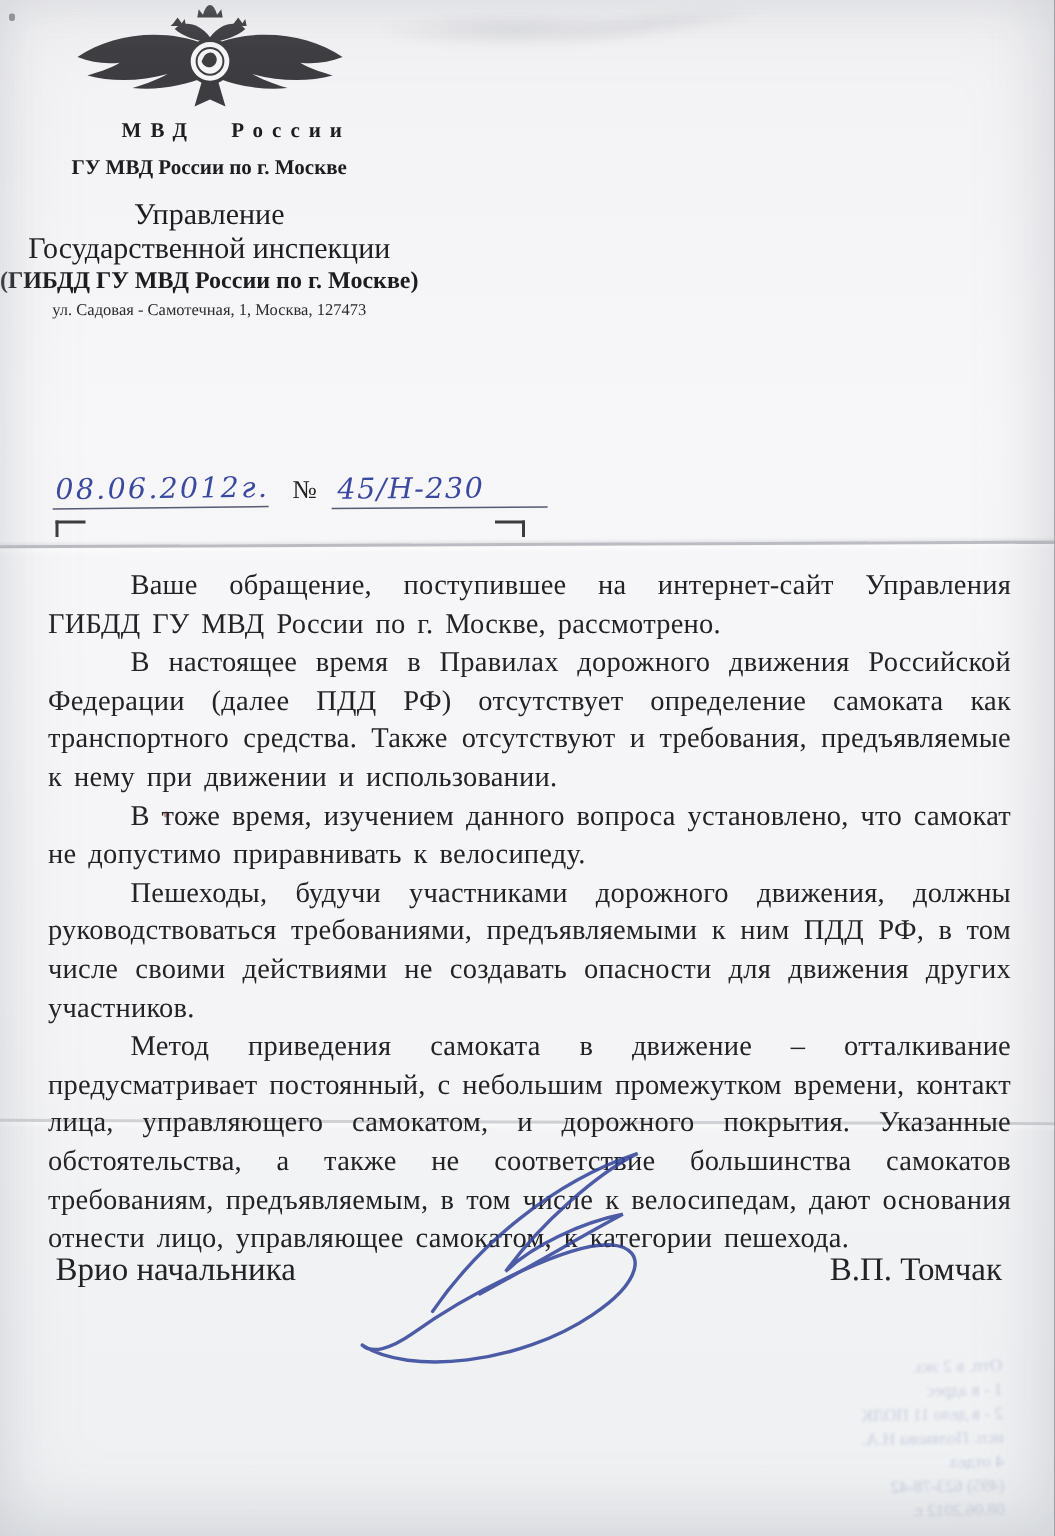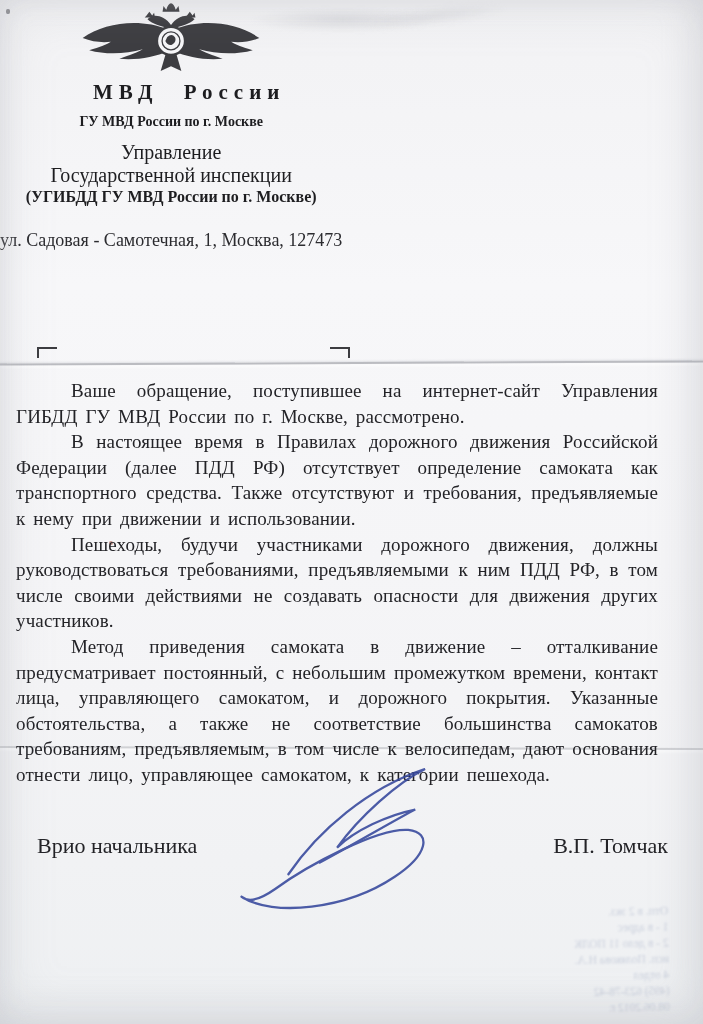--- a/index.html
+++ b/index.html
@@ -8,46 +8,46 @@
     background:linear-gradient(180deg,#f2f2f4 0%,#f7f7f9 28%,#f4f4f6 68%,#eef0f2 100%);
     font-family:"Liberation Serif", serif; color:#26262a;
   }
   .paper::after{
     content:""; position:absolute; inset:0; pointer-events:none;
     box-shadow: inset 0 0 55px rgba(160,162,170,.22), inset -10px -16px 34px rgba(165,168,178,.16), inset 6px 4px 22px rgba(200,202,208,.18);
   }
   
   .letterhead{position:absolute; left:0; top:68; width:384; text-align:center;}
   .emblem{display:block; margin:0 auto; width:188px; height:78px;}
-  .ministry{font-weight:bold; font-size:21px; letter-spacing:6px; word-spacing:14px; margin-top:2px; color:#1d1d20;padding-left:36px;}
+  .ministry{font-weight:bold; font-size:14px; letter-spacing:6px; word-spacing:14px; margin-top:2px; color:#1d1d20;padding-left:36px;}
   .gu-line{font-weight:bold; font-size:14px; margin-top:9px; color:#1d1d20;}
   .dept{font-weight:normal; font-size:20px; line-height:22.5px; margin-top:11px; color:#1d1d20;}
   .abbrev{font-weight:bold; font-size:16px; margin-top:2px; color:#1d1d20;}
-  .address{font-size:18px; margin-top:24px; color:#2b2b2f;}
+  .address{font-size:11px; margin-top:4px; color:#2b2b2f;}
   
   .ref-line{position:absolute; left:35px; top:315px; height:28px; white-space:nowrap;}
   .hw{font-family:"DejaVu Serif", serif; font-style:italic; color:#3a4aa0;}
   .hw-date{display:inline-block; width:142px; font-size:19px; letter-spacing:1.5px; border-bottom:1.5px solid #565a72; padding:0 0 1px 2px; transform:rotate(-.6deg);}
   .num-sign{display:inline-block; margin:0 10px 0 16px; font-size:17px; color:#222;}
   .hw-num{display:inline-block; width:140px; font-size:19px; letter-spacing:1px; border-bottom:1.5px solid #565a72; padding:0 0 1px 4px; transform:rotate(-.4deg);}
   
   .corner{position:absolute; width:18px; height:9px; top:347px;}
   .corner-left{left:37px; border-top:2px solid #3c3c40; border-left:2px solid #3c3c40;}
   .corner-right{left:330px; border-top:2px solid #3c3c40; border-right:2px solid #3c3c40;}
   
   .crease{position:absolute; left:-6px; width:715px; height:2px; pointer-events:none;}
   .crease-1{top:362px; background:rgba(128,130,138,.5); box-shadow:0 2px 3px rgba(255,255,255,.95), 0 -1px 2px rgba(195,197,204,.45); transform:rotate(-.25deg);}
   .crease-2{top:747px; background:rgba(135,137,144,.32); box-shadow:0 2px 3px rgba(255,255,255,.9); transform:rotate(.18deg);}
   .smudge{position:absolute; pointer-events:none; filter:blur(2px);}
   .smudge-top{left:248px; top:8px; width:190px; height:24px; background:radial-gradient(ellipse at center, rgba(185,186,192,.38), transparent 70%);}
   .smudge-right{left:360px; top:6px; width:150px; height:20px; background:radial-gradient(ellipse at center, rgba(190,191,197,.3), transparent 70%); transform:rotate(-6deg);}
   .speck-dark{position:absolute; left:6px; top:9px; width:4px; height:5px; background:#68686e; border-radius:40%; opacity:.75;}
   .speck-red{position:absolute; left:109px; top:541px; width:4px; height:4px; background:#b06a5e; border-radius:50%; opacity:.7;}
   
-  .body-text{position:absolute; left:16px; top:378px; width:642px;}
+  .body-text{position:absolute; left:32px; top:378px; width:642px;}
   .body-text p{margin:0; font-size:19px; line-height:25.6px; text-align:justify; text-indent:55px; word-spacing:3px; letter-spacing:.15px; color:#232327;}
   
   .sig-row{position:absolute; left:37px; right:35px; top:833px; display:flex; justify-content:space-between; font-size:22px; color:#232327;}
   .sig-scribble{position:absolute; left:203px; top:768px; width:256px; height:156px;}
   
   .bleed{position:absolute; right:34px; bottom:8px; width:172px; transform:scaleX(-1) rotate(1deg); filter:blur(1.1px); opacity:.38; color:#8e9ab8; font-size:11.5px; line-height:16px; font-family:"Liberation Serif", serif;}
   .bleed div{white-space:nowrap;}
 </style>
 </head>
 <body>
@@ -83,31 +83,35 @@
       <circle cx="100" cy="43" r="15" fill="#f6f6f8" stroke="#3d3d41" stroke-width="2.6"></circle>
       <circle cx="100" cy="43" r="9.5" fill="none" stroke="#3d3d41" stroke-width="1.4"></circle>
       <path d="M96 39 c3 -3 6 -3 8 0 c2 3 0 7 -3 8 c-3 1 -6 -1 -7 -4 z" fill="#3d3d41"></path>
     </svg>
     <div class="ministry">МВД России</div>
     <div class="gu-line">ГУ МВД России по г. Москве</div>
     <div class="dept">
       <div>Управление</div>
       <div>Государственной инспекции</div>
     </div>
-    <div class="abbrev">(УГИБДД  ГУ МВД России по г. Москве)</div>
+    <div class="abbrev">(ГИБДД  ГУ МВД России по г. Москве)</div>
     <div class="address">ул. Садовая - Самотечная,  1,  Москва, 127473</div>
   </div>
 
+  <div class="ref-line">
+    <span class="hw hw-date">08.06.2012г.</span><span class="num-sign">№</span><span class="hw hw-num">45/Н-230</span>
+  </div>
 
   <div class="corner corner-left"></div>
   <div class="corner corner-right"></div>
 
   <div class="body-text">
     <p>Ваше обращение, поступившее на интернет-сайт Управления ГИБДД ГУ МВД России по г. Москве, рассмотрено.</p>
     <p>В настоящее время в Правилах дорожного движения Российской Федерации (далее ПДД РФ) отсутствует определение самоката как транспортного средства. Также отсутствуют и требования, предъявляемые к нему при движении и использовании.</p>
+    <p>В тоже время, изучением данного вопроса установлено, что самокат не допустимо приравнивать к велосипеду.</p>
     <p>Пешеходы, будучи участниками дорожного движения, должны руководствоваться требованиями, предъявляемыми к ним ПДД РФ, в том числе своими действиями не создавать опасности для движения других участников.</p>
     <p>Метод приведения самоката в движение – отталкивание предусматривает постоянный, с небольшим промежутком времени, контакт лица, управляющего самокатом, и дорожного покрытия. Указанные обстоятельства, а также не соответствие большинства самокатов требованиям, предъявляемым, в том числе к велосипедам, дают основания отнести лицо, управляющее самокатом, к категории пешехода.</p>
   </div>
 
   <div class="sig-row">
     <span>Врио  начальника</span>
     <span>В.П. Томчак</span>
   </div>
   <svg class="sig-scribble" viewBox="0 0 256 156" xmlns="http://www.w3.org/2000/svg">
     <g fill="none" stroke="#35479c" stroke-width="2.3" stroke-linecap="round" opacity=".88" transform="rotate(-3 128 78)">

